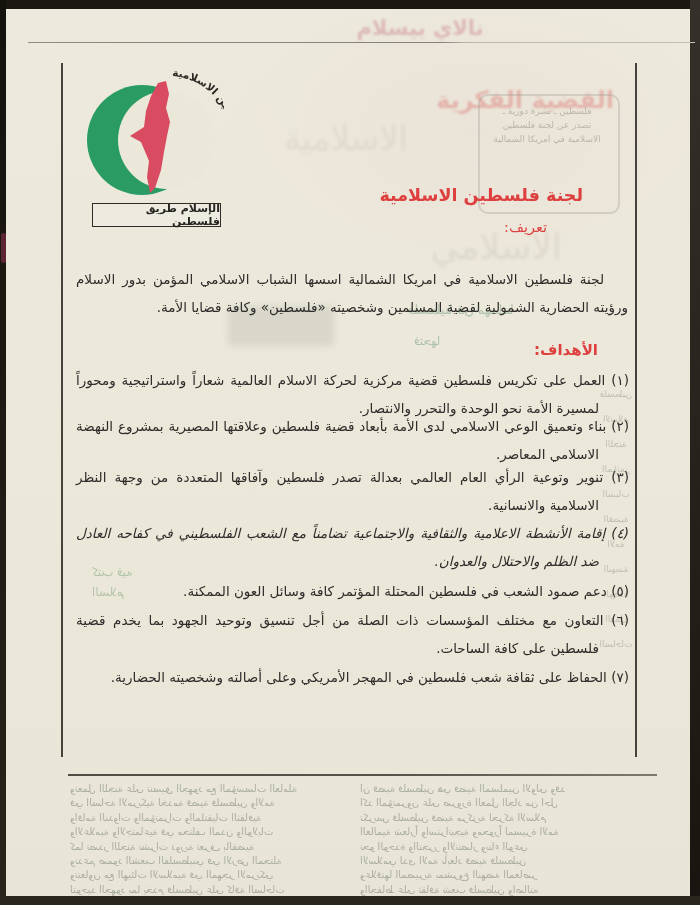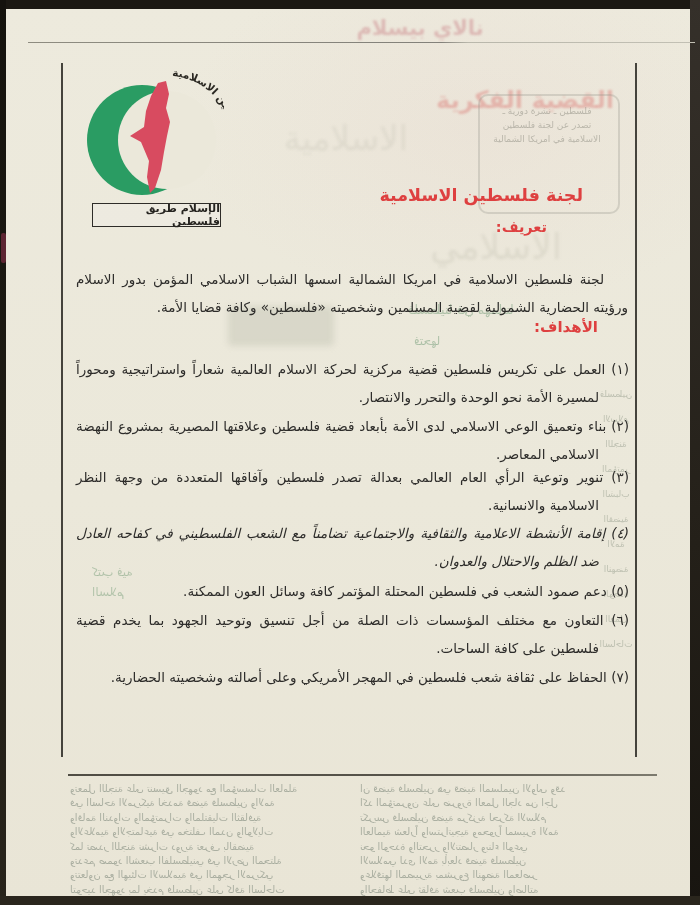--- a/index.html
+++ b/index.html
@@ -30,28 +30,28 @@
   .logo-caption{
     position:absolute;left:92px;top:203px;width:114px;height:22px;
     border:1.3px solid #2e2c28;display:flex;align-items:center;justify-content:center;
     font-size:11px;font-weight:bold;color:#262420;direction:rtl;background:rgba(238,235,226,0.6);
     letter-spacing:0.5px;
     padding-left:13px;
   }
   
   .main-title{position:absolute;right:117px;top:185px;font-size:17.5px;font-weight:bold;
     color:#de4040;direction:rtl;letter-spacing:0.3px;}
-  .taarif{position:absolute;right:153px;top:219px;font-size:14.5px;font-weight:bold;color:#de4040;direction:rtl;}
-  .ahdaf{position:absolute;right:102px;top:318px;font-size:15px;font-weight:bold;color:#de4040;direction:rtl;}
+  .taarif{position:absolute;right:153px;top:219px;font-size:14.5px;font-weight:normal;color:#de4040;direction:rtl;}
+  .ahdaf{position:absolute;right:102px;top:341px;font-size:15px;font-weight:bold;color:#de4040;direction:rtl;}
   .intro{position:absolute;left:76px;top:251px;width:552px;direction:rtl;text-align:justify;
     font-size:13.5px;line-height:28px;color:#2d2c2a;text-indent:24px;}
   .objectives-list{position:absolute;left:76px;top:350px;width:553px;height:360px;}
   .obj-item{position:absolute;right:0;width:100%;direction:rtl;text-align:justify;
     font-size:13.5px;line-height:28px;color:#2d2c2a;padding-right:30px;text-indent:-30px;box-sizing:border-box;}
-  .obj-item:nth-child(1){top:5px;margin-left:34px;}
+  .obj-item:nth-child(1){top:16px;margin-left:34px;}
   .obj-item:nth-child(2){top:62px;margin-left:23px;}
   .obj-item:nth-child(3){top:113px;}
   .obj-item:nth-child(4){top:169px;font-style:italic;}
   .obj-item:nth-child(5){top:227px;}
   .obj-item:nth-child(6){top:256px;}
   .obj-item:nth-child(7){top:313px;}
   .obj-num{font-weight:normal;}
   
   .ghost{position:absolute;pointer-events:none;direction:rtl;}
   .g-topnote{left:325px;top:16px;width:190px;font-size:21px;font-weight:bold;

